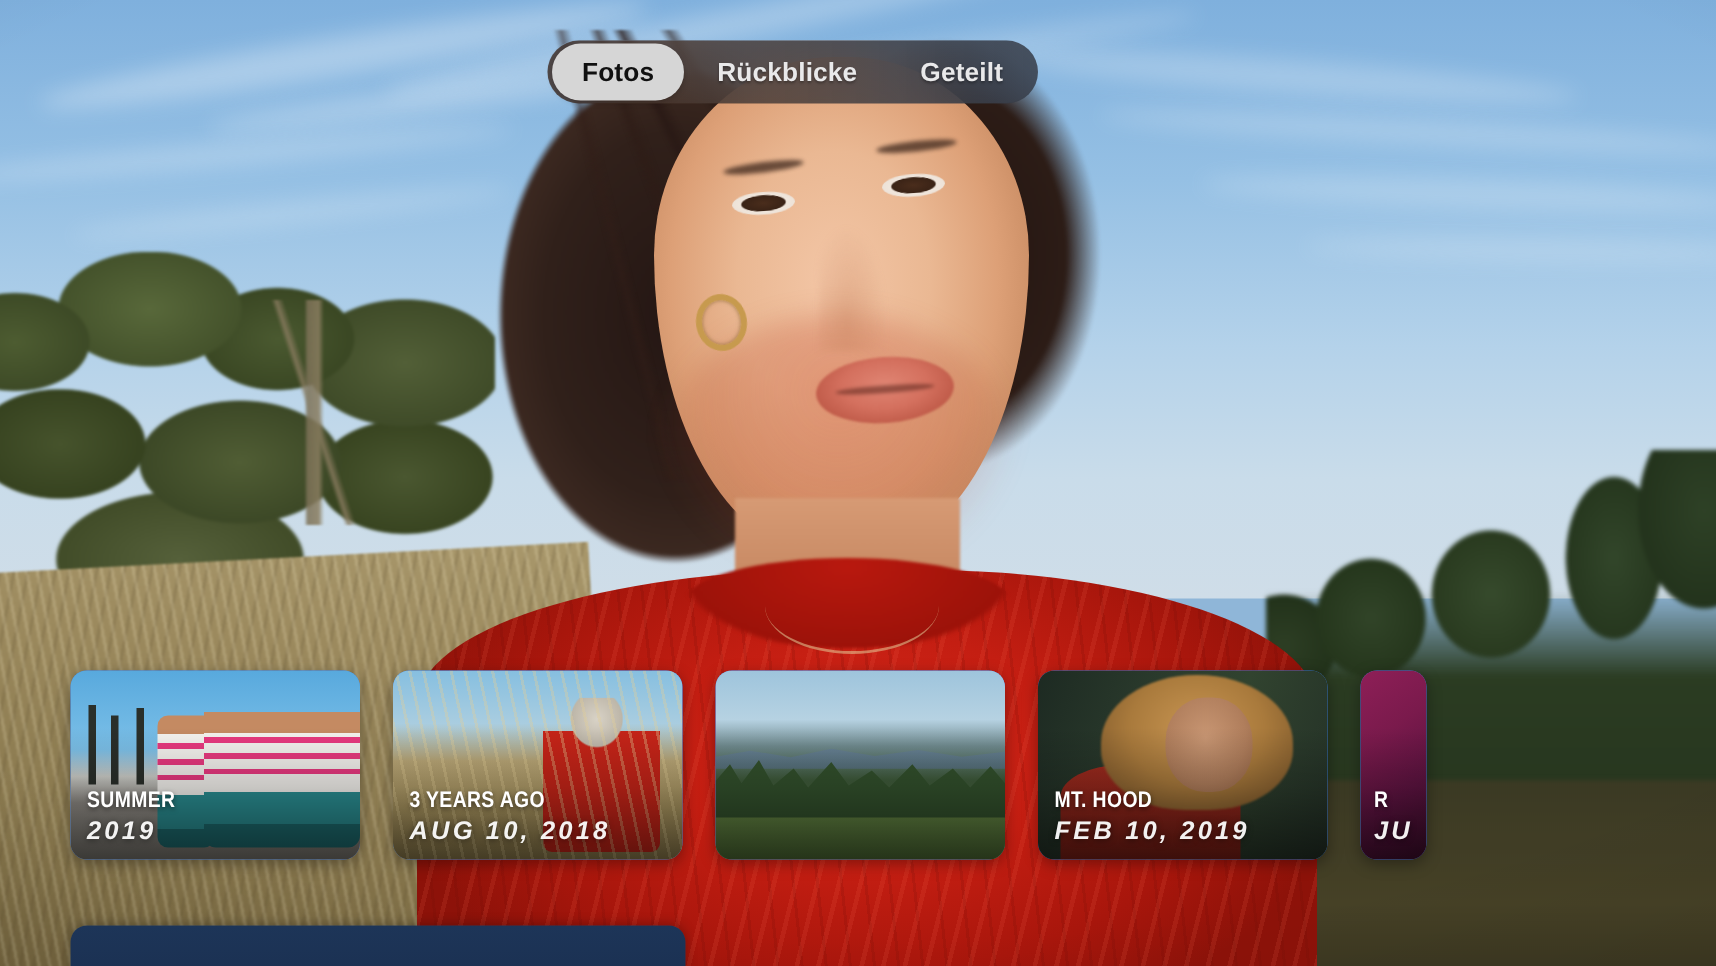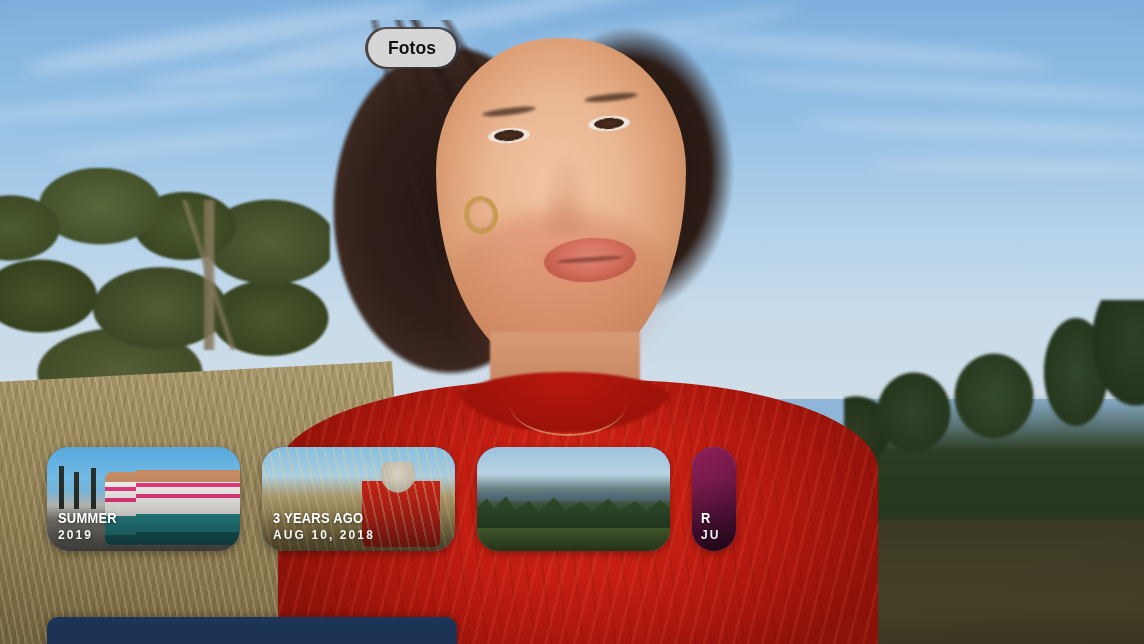--- a/index.html
+++ b/index.html
@@ -199,42 +199,42 @@
     color:#fff;font-size:22px;font-weight:700;letter-spacing:.1px;
     text-shadow:0 1px 6px rgba(0,0,0,.45);
   }
   .cards{
     position:absolute;left:47px;top:447px;
     display:flex;gap:22px;
     height:126px;
   }
   .card{
     position:relative;flex:0 0 auto;
-    width:193px;height:104px;
-    border-radius:22px;overflow:hidden;
+    width:193px;height:126px;
+    border-radius:11px;overflow:hidden;
     box-shadow:0 3px 10px rgba(0,0,0,.35);
     background:#3b82f6;
   }
   .card-art{position:absolute;inset:0;overflow:hidden;}
   .card-scrim{
     position:absolute;left:0;right:0;bottom:0;height:70%;
     background:linear-gradient(180deg,rgba(0,0,0,0) 0%,rgba(0,0,0,.18) 45%,rgba(0,0,0,.52) 100%);
   }
   .card-text{position:absolute;left:11px;bottom:9px;right:8px;}
   .card-title{
     color:#fff;font-size:15px;font-weight:700;
     letter-spacing:.3px;text-transform:uppercase;
     transform:scaleX(.86);transform-origin:left center;
     text-shadow:0 1px 4px rgba(0,0,0,.55);
     white-space:nowrap;line-height:1.05;
   }
   .card-sub{
-    color:rgba(255,255,255,.94);font-size:12px;font-weight:600;
+    color:rgba(255,255,255,.94);font-size:17px;font-weight:600;
     letter-spacing:2.1px;text-transform:uppercase;margin-top:2px;
-    text-shadow:0 1px 4px rgba(0,0,0,.55);white-space:nowrap;
+    text-shadow:0 1px 4px rgba(0,0,0,.55);white-space:nowrap;font-style:italic;
   }
 
   
   .art-summer{
     position:absolute;inset:0;
     background:linear-gradient(180deg,#58a9dd 0%,#7cc0e8 42%,#cfd0cb 56%,#8e8a84 70%,#7b7871 100%);
   }
   .art-summer .palm{position:absolute;bottom:40%;width:5px;background:#2a2f2a;}
   .art-summer .legs{
     position:absolute;left:46%;bottom:6%;width:54%;height:78%;
@@ -398,20 +398,26 @@
       <div class="necklace"></div>
     </div>
   </div>
 
   <div class="vignette"></div>
 
   <div class="navbar">
     <div class="nav-item active">
       <span>Fotos</span>
     </div>
+    <div class="nav-item">
+      <span>Rückblicke</span>
+    </div>
+    <div class="nav-item">
+      <span>Geteilt</span>
+    </div>
   </div>
 
 
   <div class="cards">
 
     <div class="card">
       <div class="card-art art-summer">
         <div class="palm" style="left:6%;height:42%;"></div>
         <div class="palm" style="left:14%;height:36%;"></div>
         <div class="palm" style="left:23%;height:40%;"></div>
@@ -438,20 +444,32 @@
 
     <div class="card">
       <div class="card-art art-outdoors">
         <div class="ridge"></div>
         <div class="firs"></div>
         <div class="meadow"></div>
       </div>
       <div class="card-scrim"></div>
     </div>
 
+    <div class="card">
+      <div class="card-art art-hood">
+        <div class="hood2"></div>
+        <div class="hair2"></div>
+        <div class="face2"></div>
+      </div>
+      <div class="card-scrim"></div>
+      <div class="card-text">
+        <div class="card-title">MT. HOOD</div>
+        <div class="card-sub">FEB 10, 2019</div>
+      </div>
+    </div>
 
 
     <div class="card partial">
       <div class="card-art art-partial"></div>
       <div class="card-scrim"></div>
       <div class="card-text">
         <div class="card-title">R</div>
         <div class="card-sub">JU</div>
       </div>
     </div>

